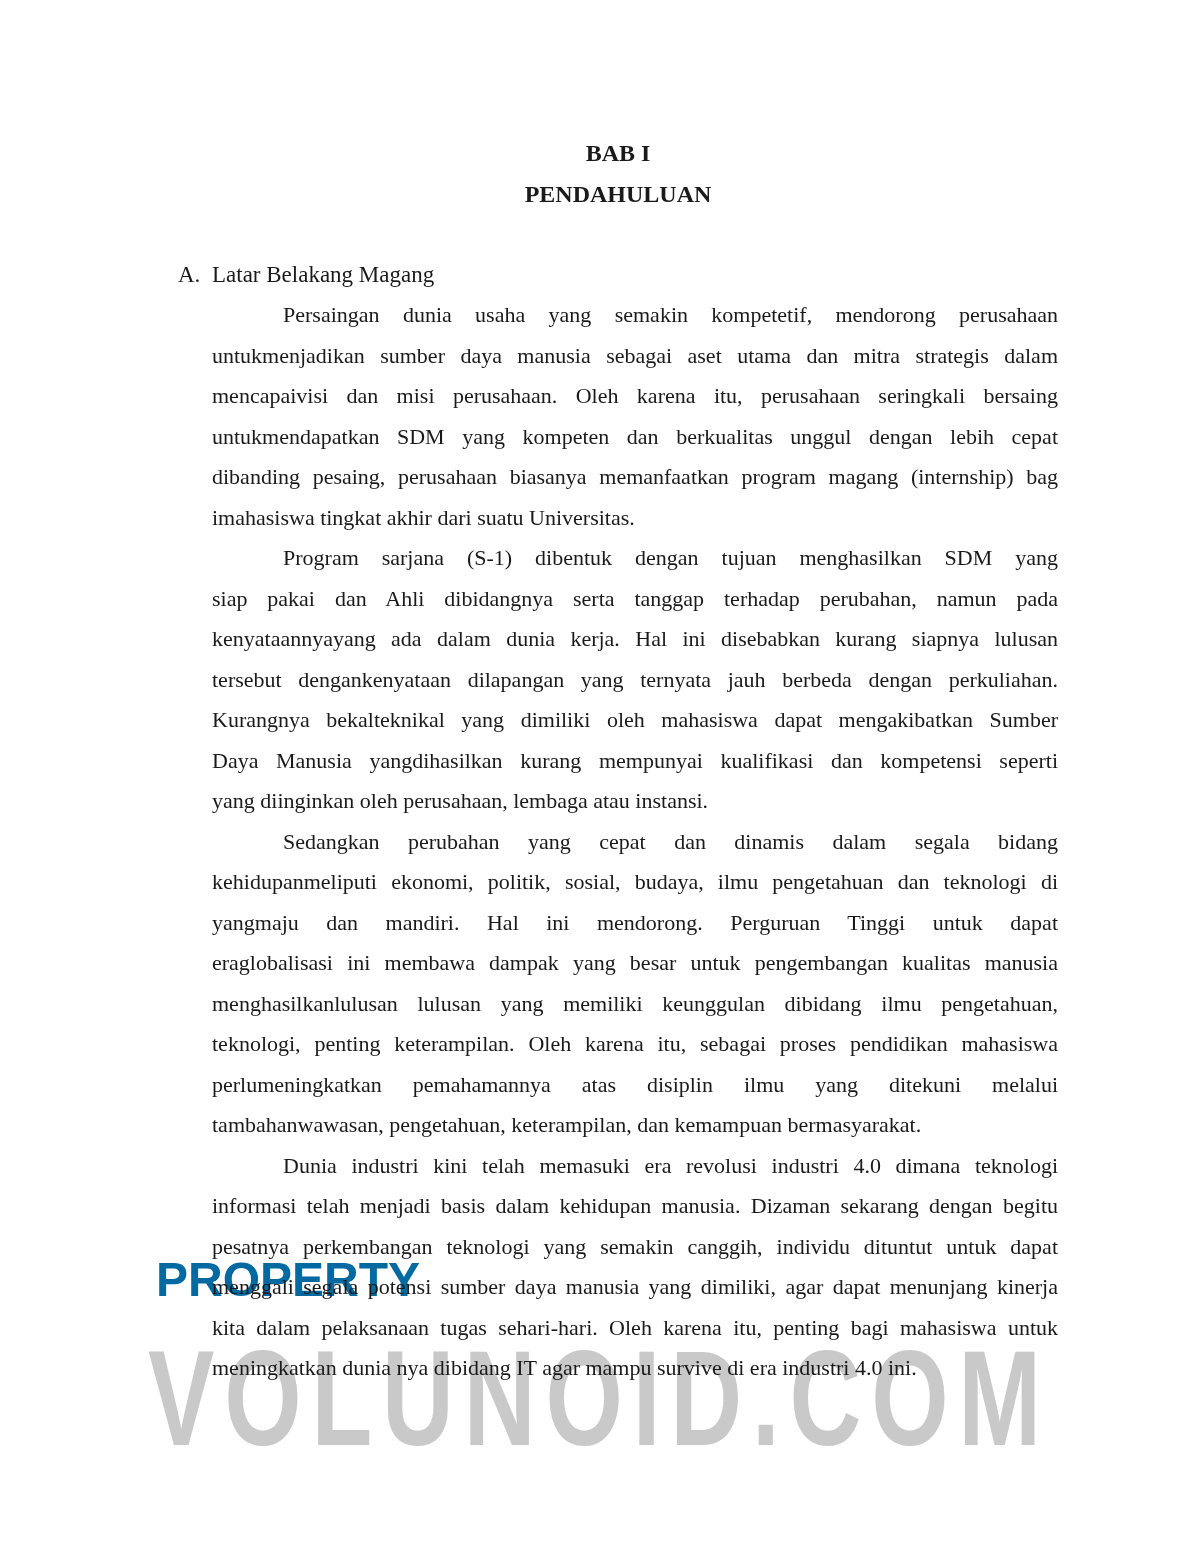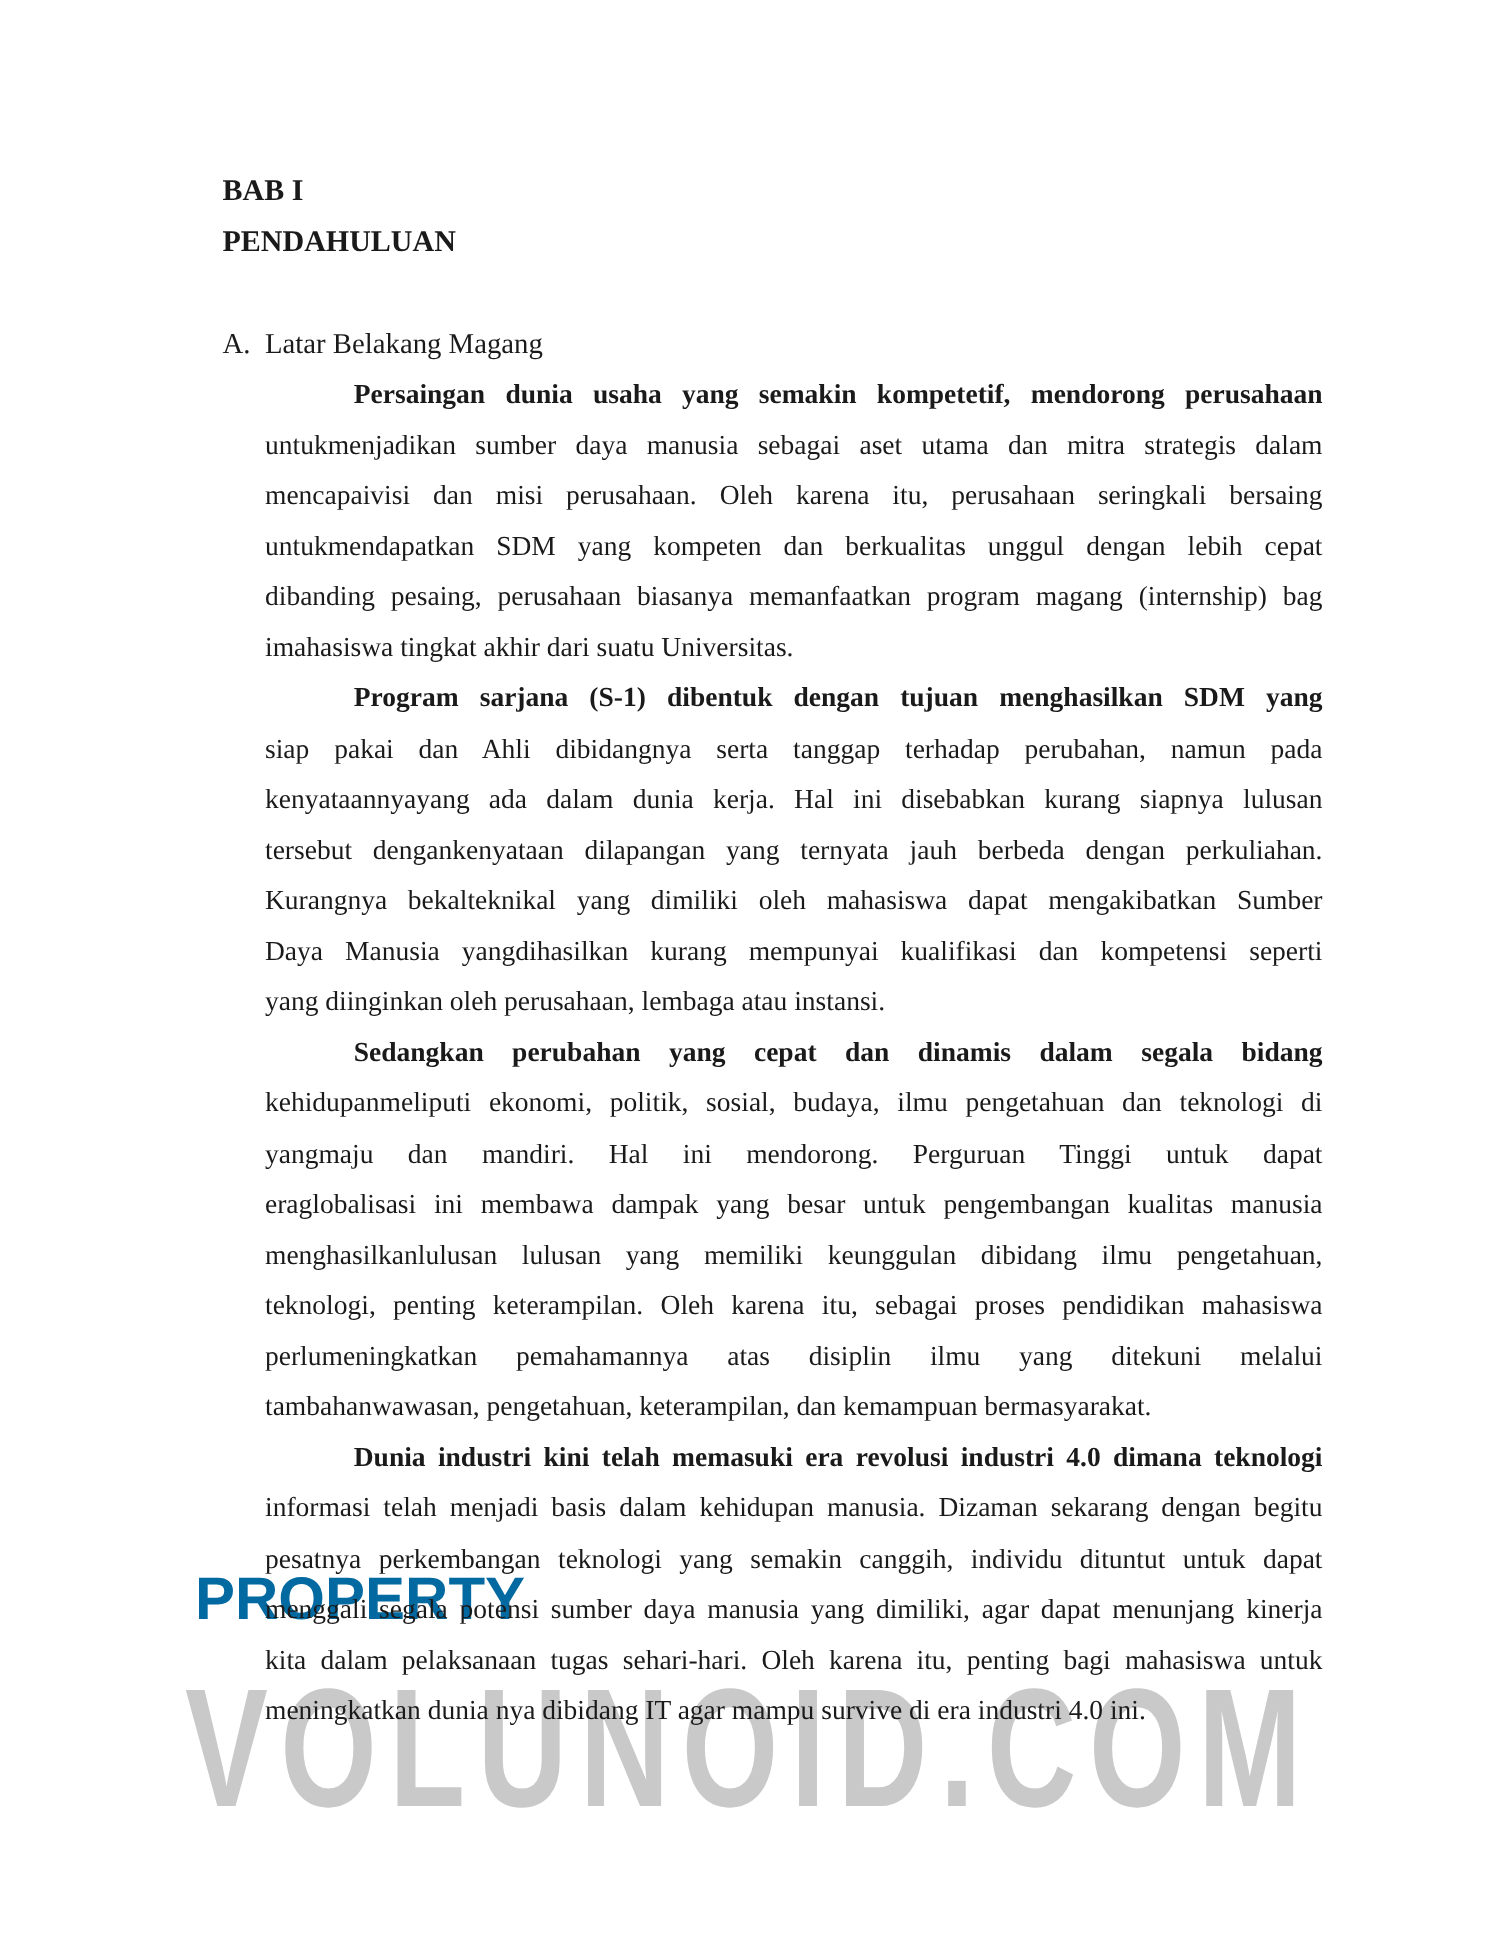--- a/index.html
+++ b/index.html
@@ -40,21 +40,21 @@
   .content {
     position: absolute;
     left: 178px;
     top: 133px;
     width: 880px;
     line-height: 40.5px;
   }
   .title {
     font-size: 24px;
     font-weight: bold;
-    text-align: left;
+    text-align: center;
     line-height: 40.5px;
   }
   .blank-line { height: 40.5px; }
   .section {
     font-size: 23px;
     line-height: 40.5px;
   }
   .section .marker {
     display: inline-block;
     width: 34px;
@@ -63,21 +63,21 @@
     margin-left: 34px;
     width: 846px;
     font-size: 22px;
     line-height: 40.5px;
   }
   .line {
     text-align: justify;
     text-align-last: justify;
     text-justify: inter-word;
   }
-  .line.first { text-indent: 71px; font-weight: bold; }
+  .line.first { text-indent: 71px; }
   .line.last { text-align-last: left; }
   .it { }
 </style>
 </head>
 <body>
 
 <div class="page">
 
   <div class="watermark wm-property" style="color: #0369a1;">PROPERTY</div>
 

